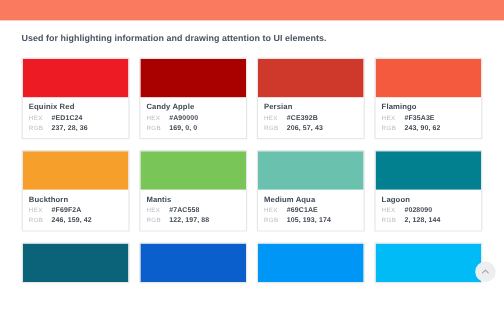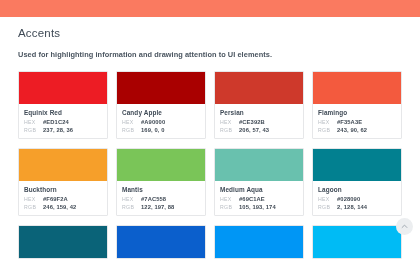--- a/index.html
+++ b/index.html
@@ -125,21 +125,20 @@
     display: block;
   }
 </style>
 </head>
 <body>
 
 <div id="top-bar"></div>
 
 <div id="content">
 
-  <h1 id="page-title">Accents</h1>
 
   <p id="page-description">Used for highlighting information and drawing attention to UI elements.</p>
 
   <div id="swatch-grid">
       <div class="swatch-card">
         <div class="swatch-color" style="background: rgb(237, 28, 36);"></div>
         <div class="swatch-info">
           <div class="swatch-name">Equinix Red</div>
           <div class="swatch-row">
             <span class="swatch-key">HEX</span>

